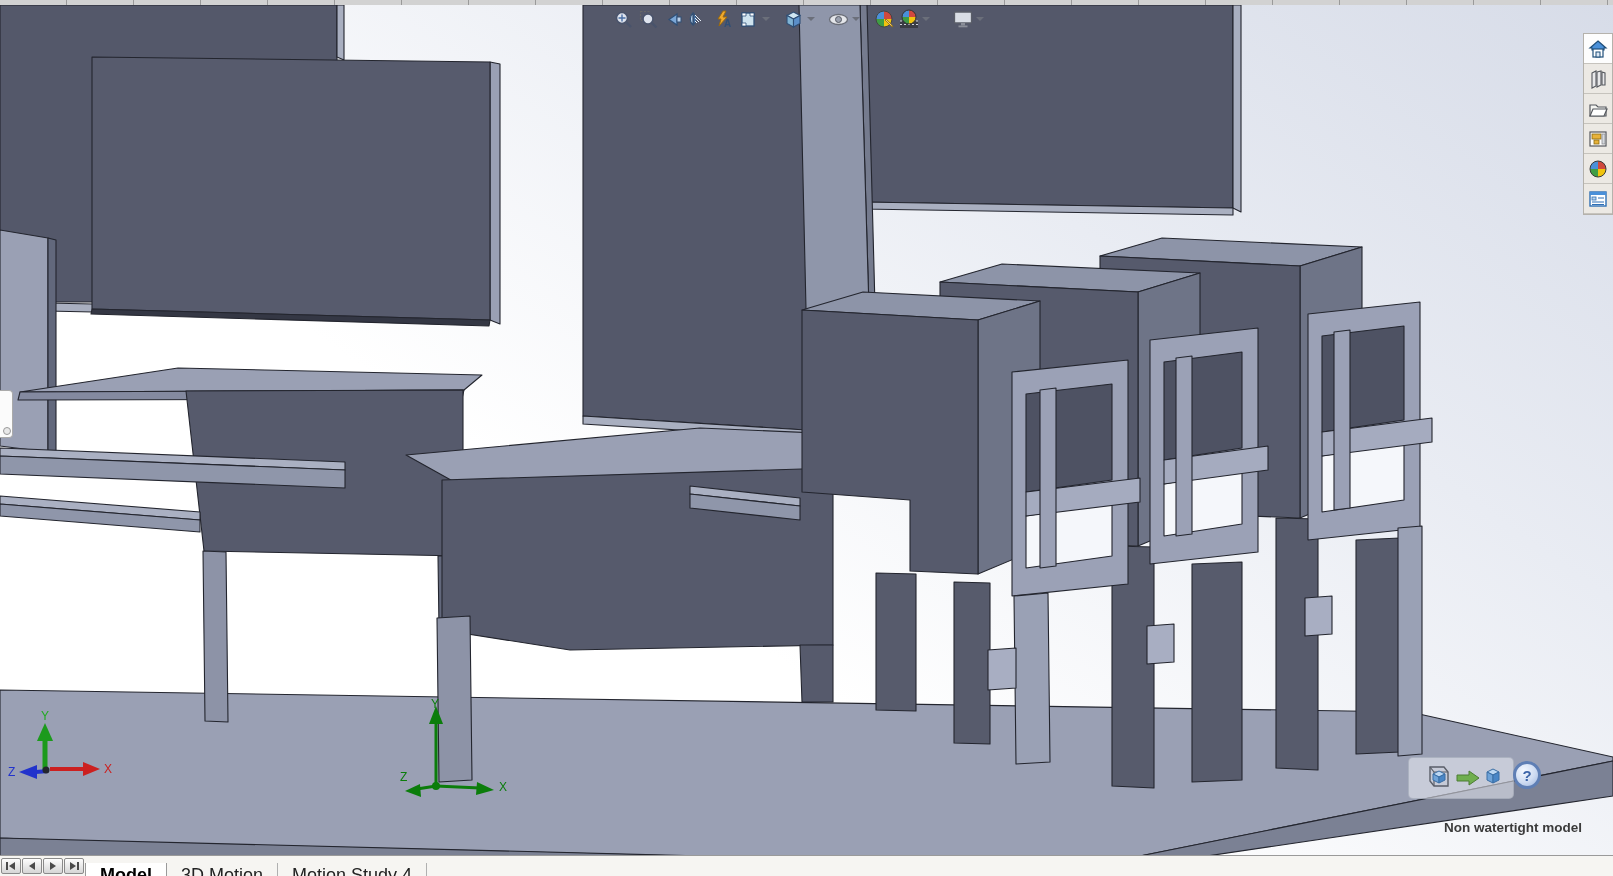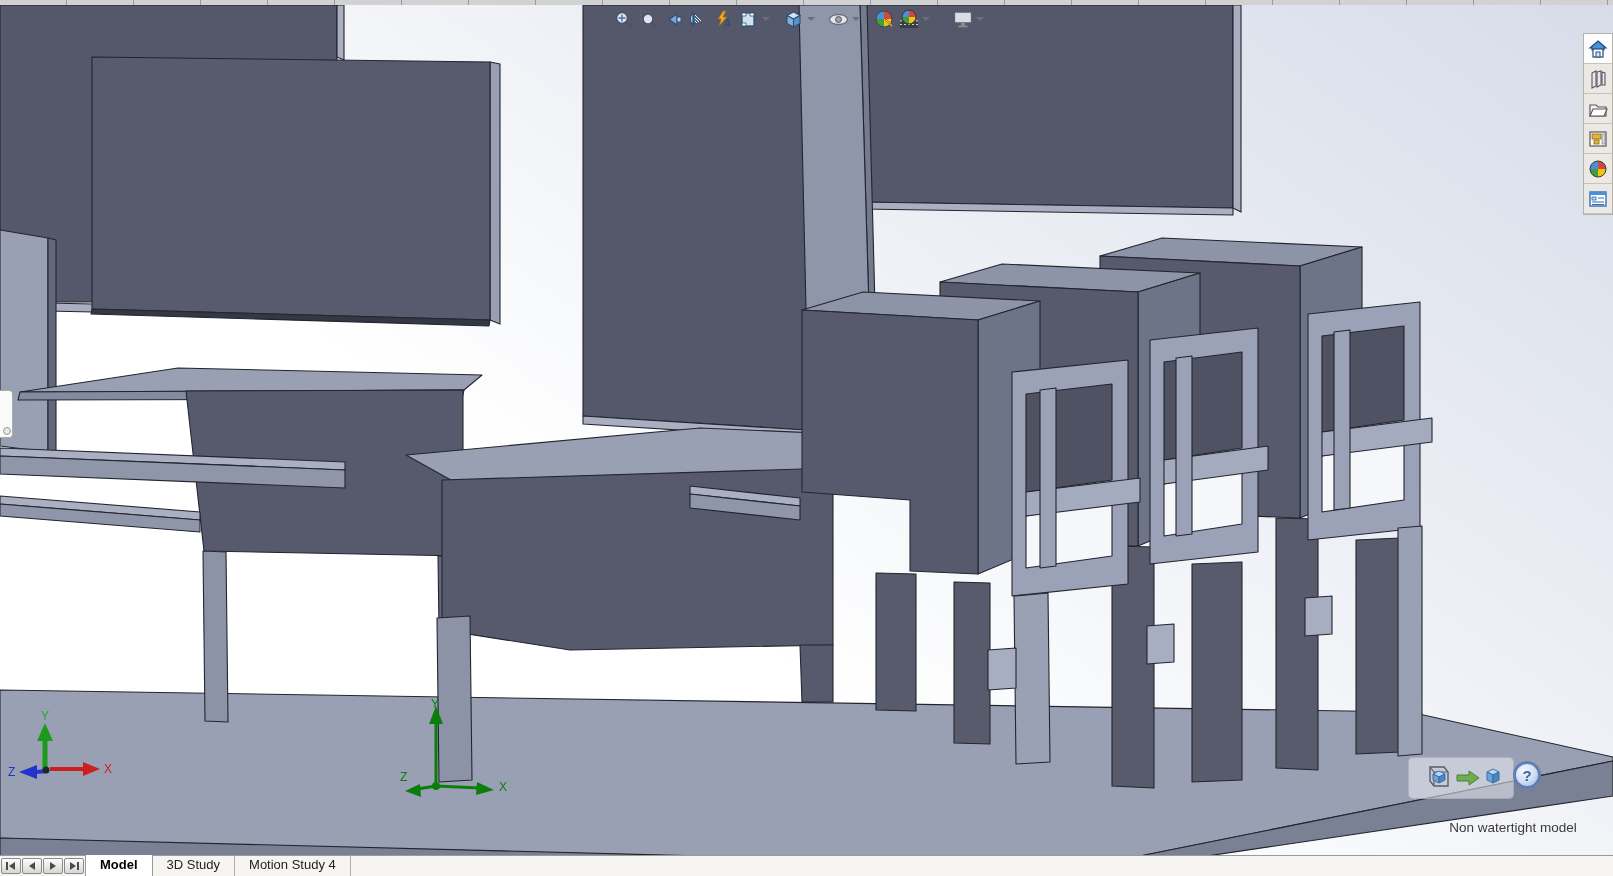--- a/index.html
+++ b/index.html
@@ -22,28 +22,28 @@
   .tp-btn.active{background:#fdfdfd;}
   
   .wt-panel{position:absolute;left:1408px;top:757px;width:104px;height:40px;border-radius:5px;
     background:rgba(236,239,246,0.55);border:1px solid rgba(150,156,172,0.55);
     display:flex;align-items:center;justify-content:center;}
   .help-btn{position:absolute;left:1513px;top:761px;width:28px;height:28px;border-radius:50%;
     background:radial-gradient(circle at 35% 30%,#f4f8ff 0%,#cfdcf2 55%,#9fb6dd 100%);
     border:3px solid #5f7fb5;box-sizing:border-box;display:flex;align-items:center;justify-content:center;
     font-weight:bold;font-size:15px;color:#3c64a8;}
   .status-text{position:absolute;left:1413px;top:820px;width:200px;text-align:center;
-    font-size:13.5px;color:#3b3b3b;}
+    font-size:13.5px;color:#3b3b3b;font-weight:bold;}
   
   .tabbar{position:absolute;left:0;top:855px;width:1613px;height:21px;background:#f6f5f2;border-top:1px solid #9a9a9a;}
   .navbtns{position:absolute;left:1px;top:858px;display:flex;}
   .navbtn{width:20px;height:16px;margin-right:1px;background:linear-gradient(#fdfdfd,#d6d6d6);
     border:1px solid #8a8a8a;border-radius:2px;display:flex;align-items:center;justify-content:center;box-sizing:border-box;}
   .tabs{position:absolute;left:85px;top:855px;display:flex;height:21px;}
-  .tab{padding:2px 14px 0 14px;font-size:13px;color:#222;border-right:1px solid #b0b0b0;white-space:nowrap;}
+  .tab{padding:2px 14px 0 14px;font-size:18px;color:#222;border-right:1px solid #b0b0b0;white-space:nowrap;margin-top:8px;}
   .tab.active{background:#ffffff;border-left:1px solid #9a9a9a;border-right:1px solid #9a9a9a;font-weight:bold;color:#000;}
   
   .left-tab{position:absolute;left:0;top:390px;width:13px;height:48px;background:#fbfbfb;
     border:1px solid #aaa;border-left:none;border-radius:0 4px 4px 0;box-sizing:border-box;}
   .left-tab .dot{position:absolute;left:3px;top:36px;width:6px;height:6px;border-radius:50%;border:1px solid #999;background:#e8e8e8;}
 </style>
 </head>
 <body>
 
 <div class="app">
@@ -362,17 +362,17 @@
     </div>
     <div class="navbtn">
       <svg width="12" height="10">
           <polygon points="2,1 2,9 8,5" fill="#4b4b4b"></polygon>
           <rect x="9" y="1" width="2" height="8" fill="#4b4b4b"></rect>
         </svg>
     </div>
   </div>
   <div class="tabs">
     <div class="tab active">Model</div>
-    <div class="tab">3D Study</div>
+    <div class="tab">3D Motion</div>
     <div class="tab">Motion Study 4</div>
   </div>
 
 </div>
 
 </body></html>

